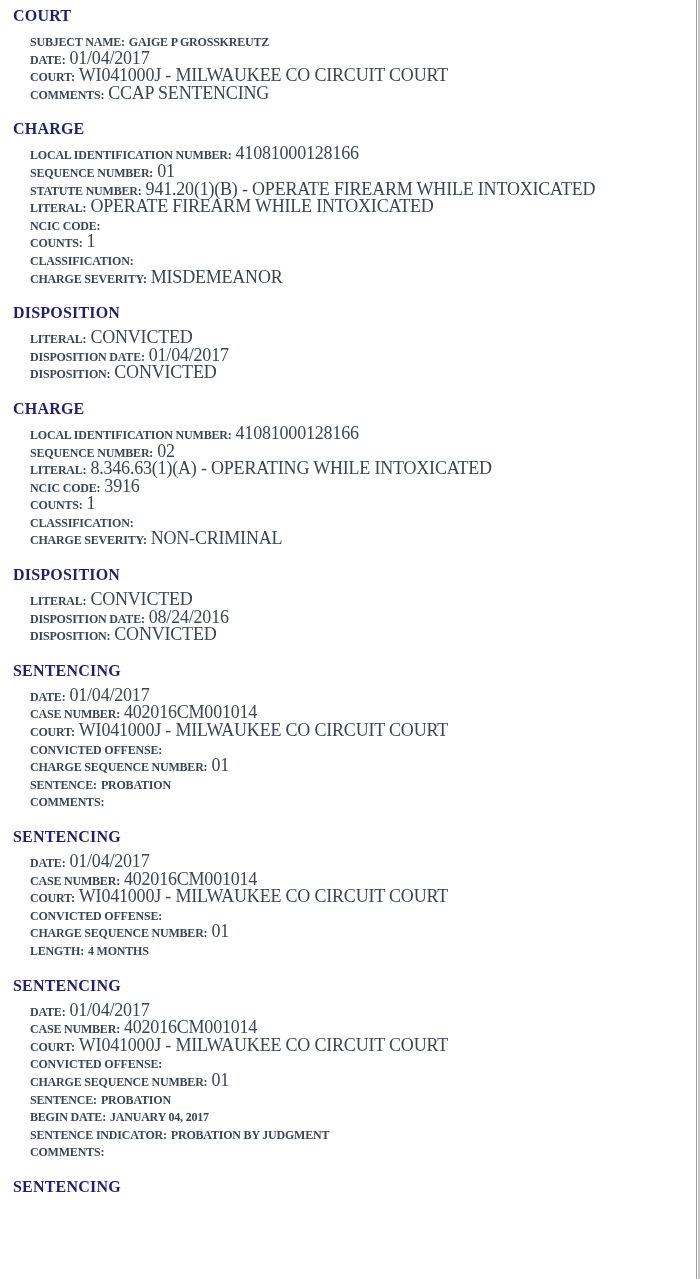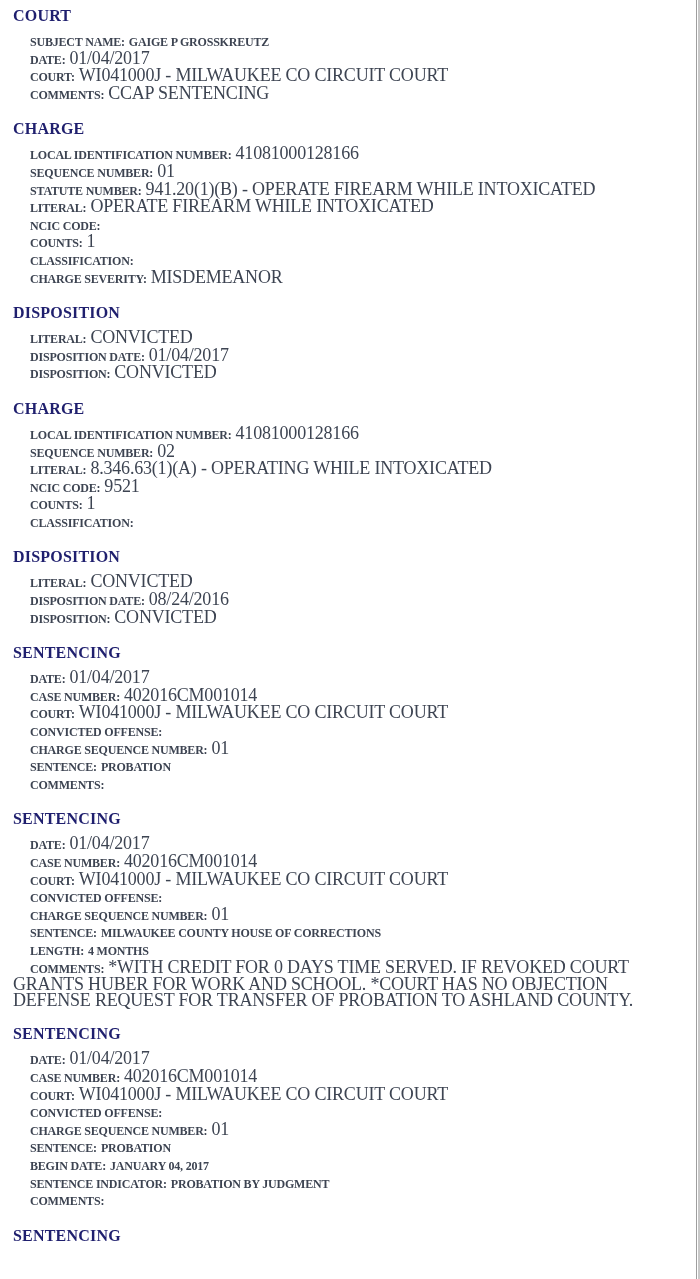--- a/index.html
+++ b/index.html
@@ -91,23 +91,24 @@
       <h2 class="section-title">DISPOSITION</h2>
       <div class="field"><span class="label">LITERAL:</span><span class="value">CONVICTED</span></div>
       <div class="field"><span class="label">DISPOSITION DATE:</span><span class="value">01/04/2017</span></div>
       <div class="field"><span class="label">DISPOSITION:</span><span class="value">CONVICTED</span></div>
     </section>
     <section>
       <h2 class="section-title">CHARGE</h2>
       <div class="field"><span class="label">LOCAL IDENTIFICATION NUMBER:</span><span class="value">41081000128166</span></div>
       <div class="field"><span class="label">SEQUENCE NUMBER:</span><span class="value">02</span></div>
       <div class="field"><span class="label">LITERAL:</span><span class="value">8.346.63(1)(A) - OPERATING WHILE INTOXICATED</span></div>
-      <div class="field"><span class="label">NCIC CODE:</span><span class="value">9521</span></div>
+      <div class="field"><span class="label">NCIC CODE:</span><span class="value">3916</span></div>
       <div class="field"><span class="label">COUNTS:</span><span class="value">1</span></div>
       <div class="field"><span class="label">CLASSIFICATION:</span><span class="value"></span></div>
+      <div class="field"><span class="label">CHARGE SEVERITY:</span><span class="value">NON-CRIMINAL</span></div>
     </section>
     <section>
       <h2 class="section-title">DISPOSITION</h2>
       <div class="field"><span class="label">LITERAL:</span><span class="value">CONVICTED</span></div>
       <div class="field"><span class="label">DISPOSITION DATE:</span><span class="value">08/24/2016</span></div>
       <div class="field"><span class="label">DISPOSITION:</span><span class="value">CONVICTED</span></div>
     </section>
     <section>
       <h2 class="section-title">SENTENCING</h2>
       <div class="field"><span class="label">DATE:</span><span class="value">01/04/2017</span></div>
@@ -118,23 +119,21 @@
       <div class="field"><span class="label">SENTENCE:</span><span class="value bold">PROBATION</span></div>
       <div class="field"><span class="label">COMMENTS:</span><span class="value"></span></div>
     </section>
     <section>
       <h2 class="section-title">SENTENCING</h2>
       <div class="field"><span class="label">DATE:</span><span class="value">01/04/2017</span></div>
       <div class="field"><span class="label">CASE NUMBER:</span><span class="value">402016CM001014</span></div>
       <div class="field"><span class="label">COURT:</span><span class="value">WI041000J - MILWAUKEE CO CIRCUIT COURT</span></div>
       <div class="field"><span class="label">CONVICTED OFFENSE:</span><span class="value"></span></div>
       <div class="field"><span class="label">CHARGE SEQUENCE NUMBER:</span><span class="value">01</span></div>
-      <div class="field"><span class="label">SENTENCE:</span><span class="value bold">MILWAUKEE COUNTY HOUSE OF CORRECTIONS</span></div>
       <div class="field"><span class="label">LENGTH:</span><span class="value bold">4 MONTHS</span></div>
-      <div class="field"><span class="label">COMMENTS:</span><span class="value">*WITH CREDIT FOR 0 DAYS TIME SERVED. IF REVOKED COURT GRANTS HUBER FOR WORK AND SCHOOL. *COURT HAS NO OBJECTION DEFENSE REQUEST FOR TRANSFER OF PROBATION TO ASHLAND COUNTY.</span></div>
     </section>
     <section>
       <h2 class="section-title">SENTENCING</h2>
       <div class="field"><span class="label">DATE:</span><span class="value">01/04/2017</span></div>
       <div class="field"><span class="label">CASE NUMBER:</span><span class="value">402016CM001014</span></div>
       <div class="field"><span class="label">COURT:</span><span class="value">WI041000J - MILWAUKEE CO CIRCUIT COURT</span></div>
       <div class="field"><span class="label">CONVICTED OFFENSE:</span><span class="value"></span></div>
       <div class="field"><span class="label">CHARGE SEQUENCE NUMBER:</span><span class="value">01</span></div>
       <div class="field"><span class="label">SENTENCE:</span><span class="value bold">PROBATION</span></div>
       <div class="field"><span class="label">BEGIN DATE:</span><span class="value bold">JANUARY 04, 2017</span></div>

